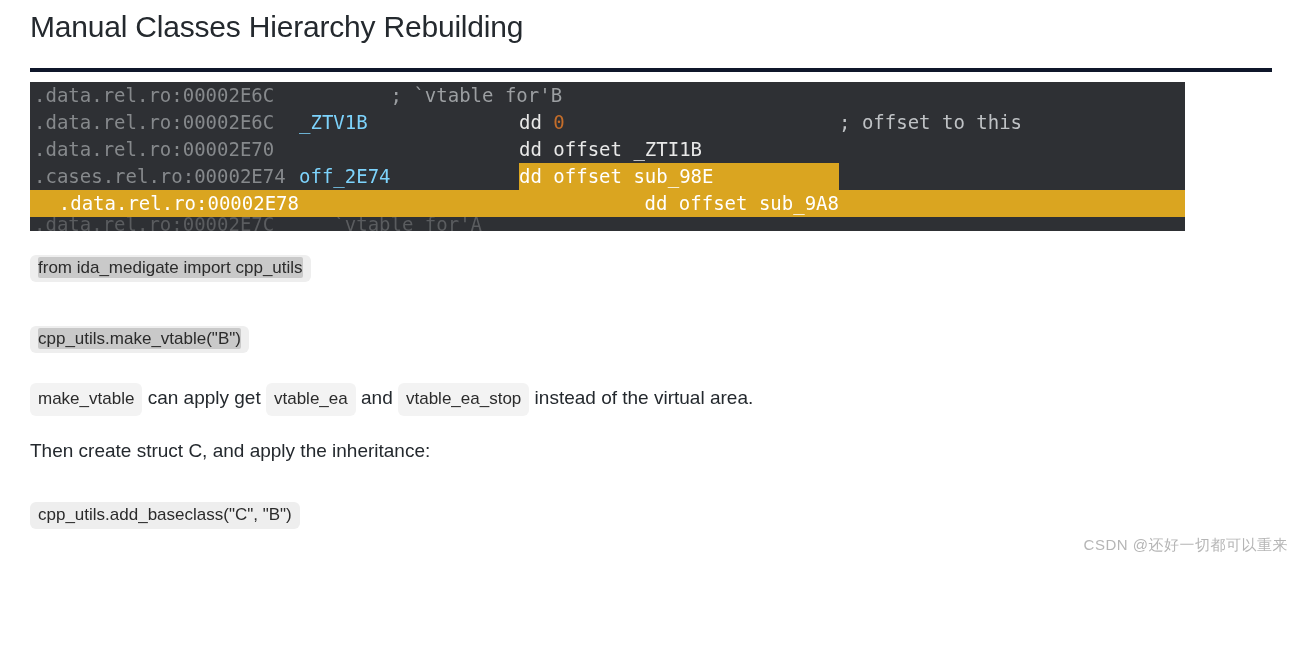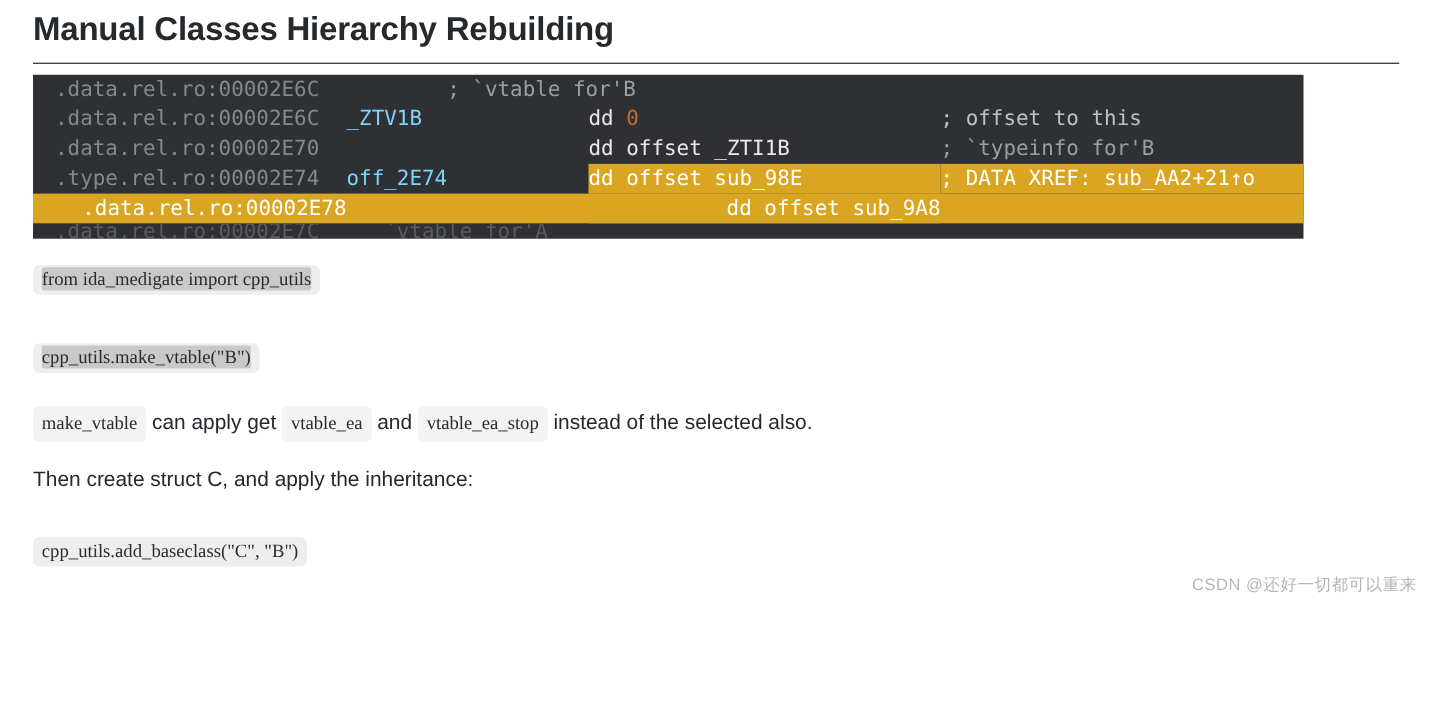--- a/index.html
+++ b/index.html
@@ -11,24 +11,24 @@
     font-size: 16px;
   }
   .page {
     box-sizing: border-box;
     width: 1302px;
     padding: 10px 30px 30px 30px;
     position: relative;
   }
   h2.section-title {
     font-size: 30px;
-    font-weight: 700;
+    font-weight: 400;
     margin: 0 0 8px 0;
-    padding-bottom: 13px;
-    border-bottom: 1px solid #0f172a;
+    padding-bottom: 24px;
+    border-bottom: 4px solid #0f172a;
     letter-spacing: -0.2px;
   }
   p.body-text {
     font-size: 19px;
     line-height: 1.55;
     margin: 22px 0 18px 0;
     max-width: 1160px;
   }
 
   
@@ -43,21 +43,21 @@
     overflow: hidden;
     margin-top: 10px;
   }
   .asm-row {
     display: flex;
     white-space: pre;
     height: 27px;
     align-items: center;
   }
   .asm-row > span { white-space: pre; }
-  .col-seg     { width: 265px; flex: 0 0 265px; padding-left: 20px; color: #86898c; }
+  .col-seg     { width: 265px; flex: 0 0 265px; padding-left: 4px; color: #86898c; }
   .col-label   { width: 130px; flex: 0 0 130px; color: #7dd3fc; }
   .col-gap     { width: 90px;  flex: 0 0 90px; }
   .col-instr   { width: 320px; flex: 0 0 320px; color: #e8e8e8; }
   .col-cmt     { flex: 1 1 auto; color: #9c9fa2; }
   .col-cmt.lite { color: #bfc2c5; }
 
   
   .hl-line .col-instr,
   .hl-line .col-cmt { background: #daa520; color: #ffffff; }
   .hl-line.full-line { background: #daa520; text-align: right; }
@@ -67,21 +67,21 @@
   .num-lit  { color: #c46d2a; }
 
   
   .asm-crop {
     height: 14px;
     overflow: hidden;
   }
 
   
   code.pill, code.pill-lg {
-    font-family: Liberation Serif, serif;
+    font-family: Liberation Sans, sans-serif;
     background: #f3f3f3;
     border-radius: 6px;
     padding: 3px 8px 4px 8px;
     font-size: 17px;
     color: #2b2b2b;
     display: inline-block;
   }
   code.pill-lg {
     background: #eeeeee;
     display: inline-block;
@@ -129,29 +129,27 @@
       <span class="col-gap"></span>
       <span class="col-instr"><span>dd </span><span class="num-lit">0</span></span>
       <span class="col-cmt lite">; offset to this</span>
     </div>
 
     <div class="asm-row">
       <span class="col-seg">.data.rel.ro:00002E70</span>
       <span class="col-label"></span>
       <span class="col-gap"></span>
       <span class="col-instr">dd offset _ZTI1B</span>
-      <span class="col-cmt">; `typeinfo for'B</span>
     </div>
 
     <div class="asm-row hl-line">
-      <span class="col-seg">.type.rel.ro:00002E74</span>
+      <span class="col-seg">.cases.rel.ro:00002E74</span>
       <span class="col-label">off_2E74</span>
       <span class="col-gap"></span>
       <span class="col-instr">dd offset sub_98E</span>
-      <span class="col-cmt">; DATA XREF: sub_AA2+21↑o</span>
     </div>
 
     <div class="asm-row hl-line full-line">
       <span class="col-seg">.data.rel.ro:00002E78</span>
       <span class="col-label"></span>
       <span class="col-gap"></span>
       <span class="col-instr">dd offset sub_9A8</span>
       <span class="col-cmt"></span>
     </div>
 
@@ -163,21 +161,21 @@
 
   <div class="pill-row">
     <code class="pill-lg"><span class="sel">from ida_medigate import cpp_utils</span></code>
   </div>
 
   <div class="pill-row" style="margin-top:22px;">
     <code class="pill-lg"><span class="sel">cpp_utils.make_vtable("B")</span></code>
   </div>
 
   <p class="body-text" style="margin-top:26px;">
-    <code class="pill">make_vtable</code><span> can apply get </span><code class="pill">vtable_ea</code><span> and </span><code class="pill">vtable_ea_stop</code><span> instead of the selected also.</span>
+    <code class="pill">make_vtable</code><span> can apply get </span><code class="pill">vtable_ea</code><span> and </span><code class="pill">vtable_ea_stop</code><span> instead of the virtual area.</span>
   </p>
 
   <p class="body-text" style="margin-top:20px;">Then create struct C, and apply the inheritance:</p>
 
   <div class="pill-row">
     <code class="pill-lg">cpp_utils.add_baseclass("C", "B")</code>
   </div>
 
   <div class="watermark">CSDN @还好一切都可以重来</div>
 </div>

